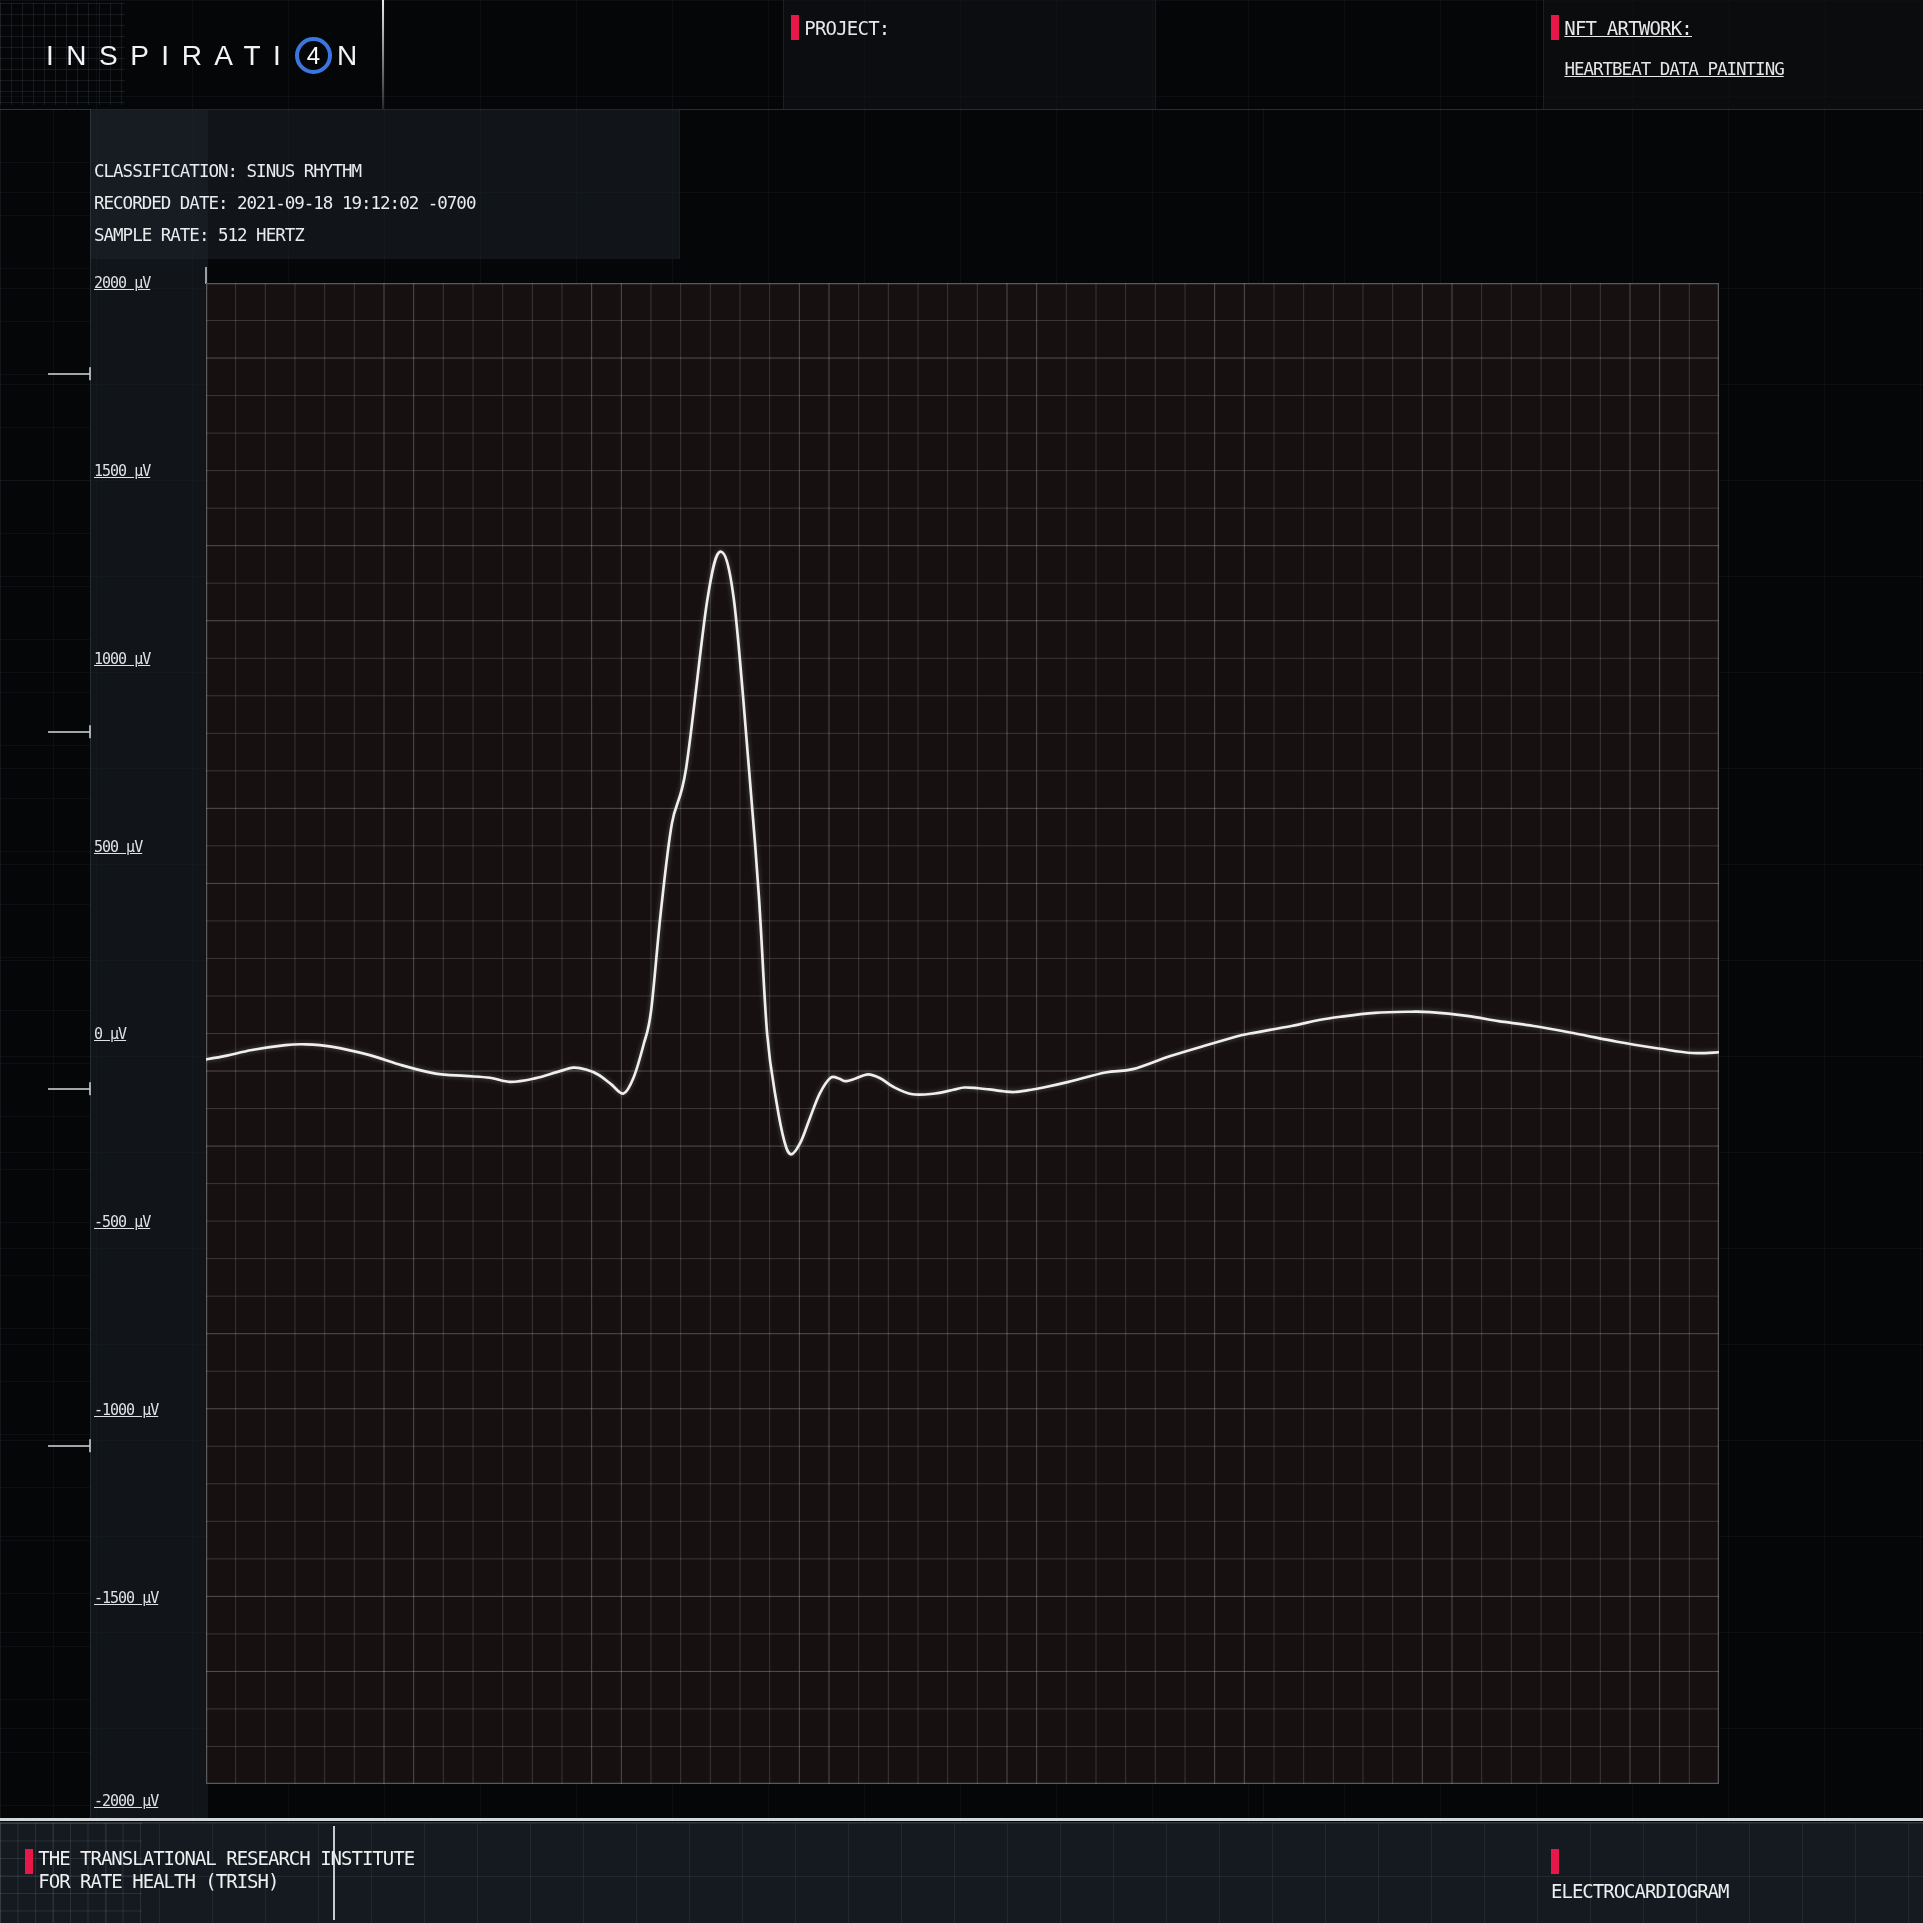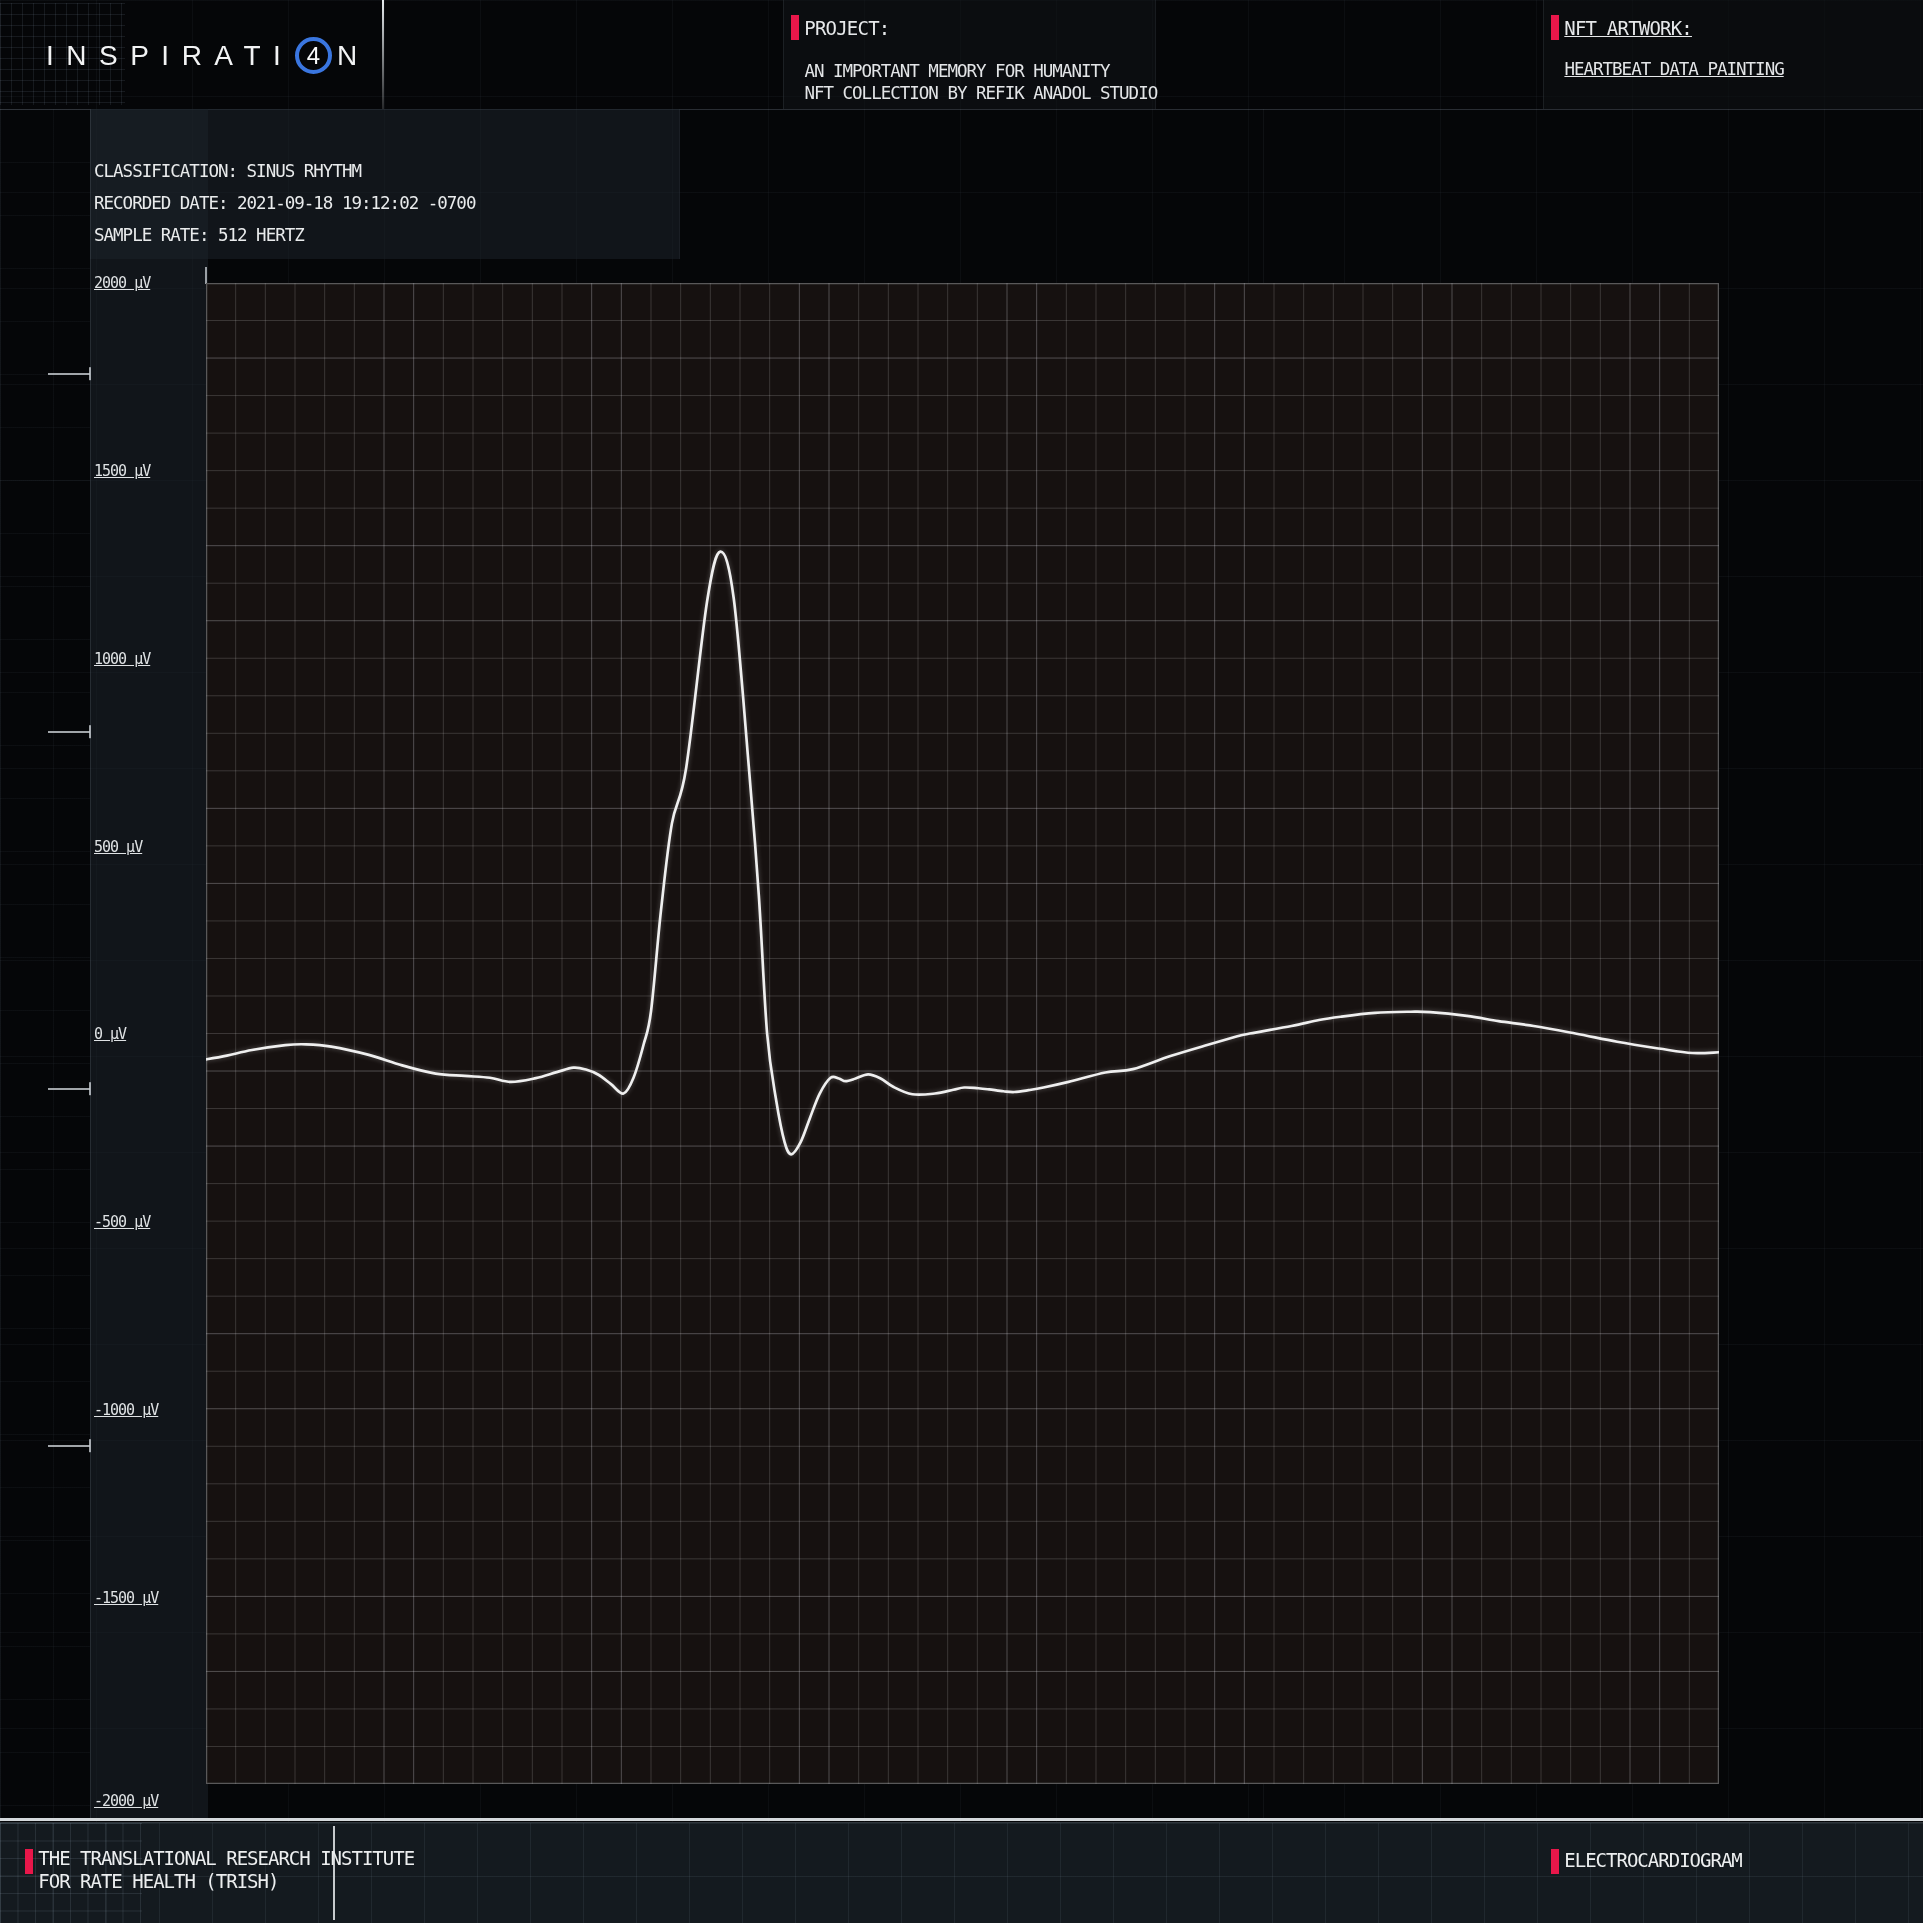--- a/index.html
+++ b/index.html
@@ -68,21 +68,21 @@
       linear-gradient(90deg,rgba(160,180,200,0.09) 0.8px,transparent 0.8px);
     background-size:53px 53px;}
   .patch-grid-bl{left:0;top:1823px;width:142px;height:101px;
     background-image:linear-gradient(rgba(160,180,200,0.14) 0.8px,transparent 0.8px),
       linear-gradient(90deg,rgba(160,180,200,0.14) 0.8px,transparent 0.8px);
     background-size:17.5px 17.5px;}
   .footer-vline{left:333px;top:1826px;width:1.7px;height:94px;background:#c6cacd;}
   .footer-left{left:25px;top:1847px;display:flex;gap:5.8px;}
   .footer-left .redbar{margin-top:1.7px;}
   .footer-text{font-size:19px;line-height:22.5px;letter-spacing:-1px;color:#eceeef;}
-  .footer-right{left:1551px;top:1849px;display:flex;gap:5.8px;align-items:flex-start;}
+  .footer-right{left:1551px;top:1849px;display:flex;gap:5.8px;align-items:flex-start;flex-direction:column;}
 </style>
 </head>
 <body>
 
 <div class="abs patch-grid-tl"></div>
 <div class="abs patch-grid-left"></div>
 <div class="abs decor-vline-tall"></div>
 
 <div class="abs hdr-panel" style="left:783px;width:371px;"></div>
 <div class="abs hdr-panel" style="left:1543px;width:381px;background:rgba(13,16,19,0.6);"></div>
@@ -94,24 +94,20 @@
   <span class="circle4">
       <span>4</span>
     </span>
   <span class="letters">N</span>
 </div>
 
 <div class="abs" style="left:791px;top:15px;">
   <div class="hdr-label-row">
     <div class="redbar"></div>
     <div class="hdr-label mono">PROJECT:</div>
-  </div>
-  <div class="hdr-desc" style="margin:20px 0 0 13.4px;">
-    <div>AN IMPORTANT MEMORY FOR HUMANITY</div>
-    <div>NFT COLLECTION BY REFIK ANADOL STUDIO</div>
   </div>
 </div>
 
 <div class="abs" style="left:1551px;top:15px;text-decoration:underline;">
   <div class="hdr-label-row">
     <div class="redbar"></div>
     <div class="hdr-label mono">NFT ARTWORK:</div>
   </div>
   <div class="hdr-desc" style="margin:18.4px 0 0 13.4px;">
     <div>HEARTBEAT DATA PAINTING</div>

